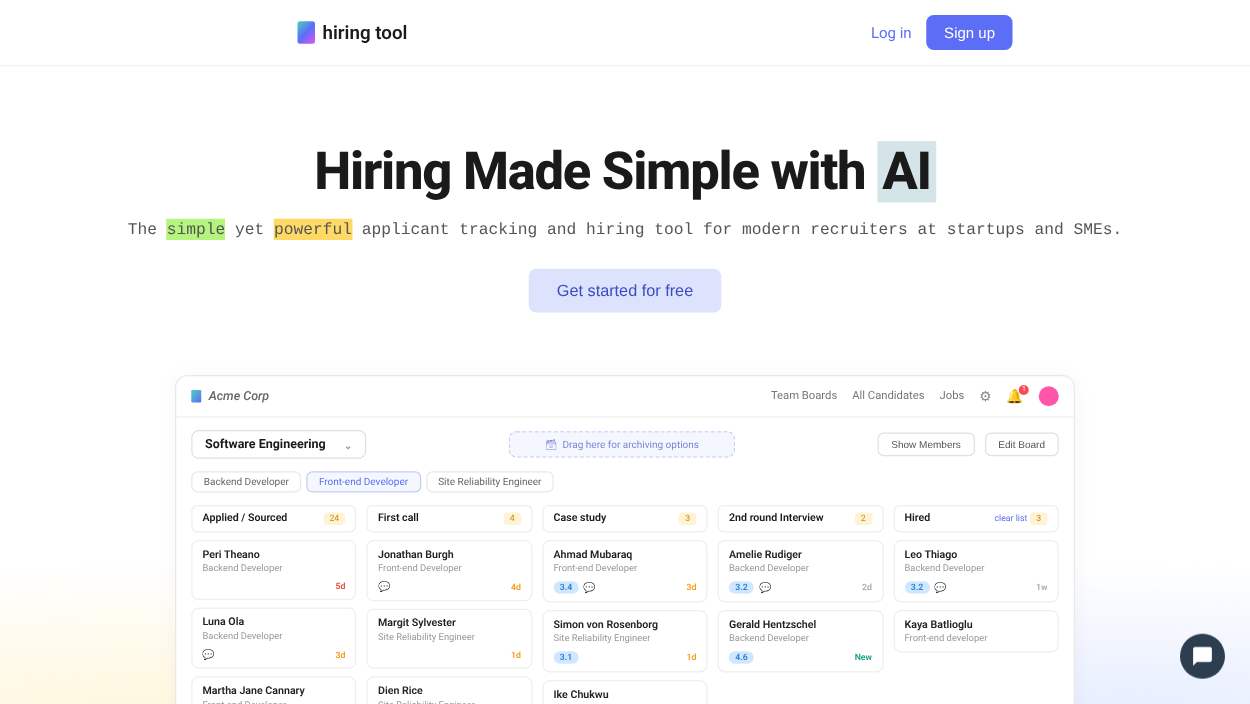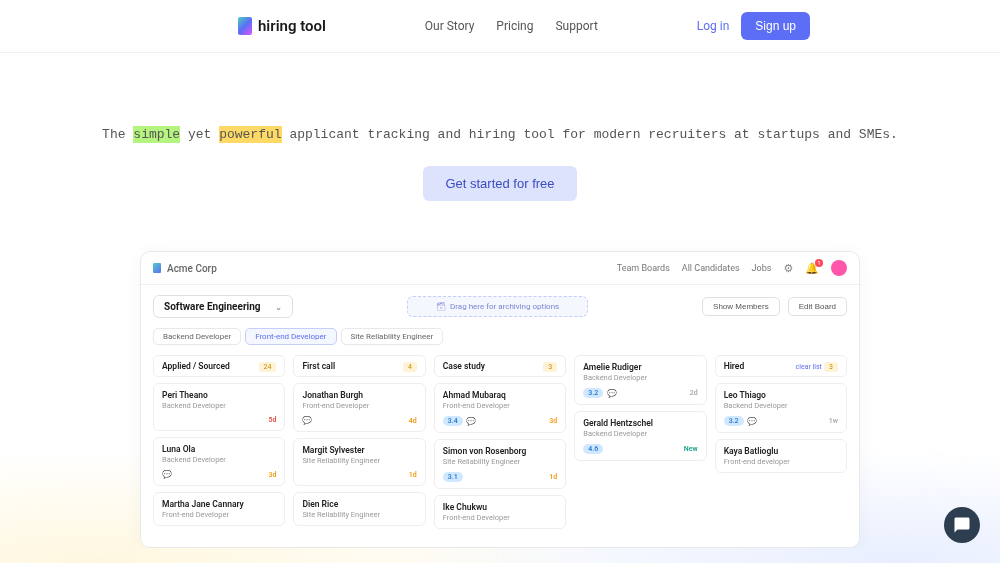--- a/index.html
+++ b/index.html
@@ -21,21 +21,21 @@
     .hero-sub { font-size: 13px; color: #555; margin-top: 14px; font-family: Liberation Mono, monospace; }
     .hl-green { background: #b4f47f; padding: 1px 0; font-weight: 500; }
     .hl-yellow { background: #ffd966; padding: 1px 0; font-weight: 500; }
     .cta-btn { background: #dde3fc; border: none; color: #3b4cc0; padding: 10px 22px; border-radius: 6px; font-size: 13px; font-weight: 500; margin-top: 24px; cursor: pointer; }
     
     .board-wrap { max-width: 760px; margin: 20px auto 0; padding: 0 20px; }
     .board { background: #fff; border: 1px solid #e8e8e8; border-radius: 10px; overflow: hidden; font-size: 9px; box-shadow: 0 2px 20px rgba(0,0,0,0.04); }
     .board-header { display: flex; align-items: center; justify-content: space-between; padding: 8px 12px; border-bottom: 1px solid #f0f0f0; }
     .board-left { display: flex; align-items: center; gap: 6px; }
     .board-logo-mark { width: 8px; height: 10px; background: linear-gradient(135deg, #4ecdc4, #5b6ef5); border-radius: 1px; }
-    .board-title { font-weight: 500; color: #666; font-size: 10px; }
+    .board-title { font-weight: 500; color: #666; font-size: 10px; font-style: italic; }
     .board-nav { display: flex; align-items: center; gap: 12px; }
     .board-nav-item { color: #777; font-size: 9px; cursor: pointer; }
     .gear { font-size: 11px; color: #888; cursor: pointer; }
     .bell { position: relative; font-size: 11px; color: #888; cursor: pointer; }
     .bell-badge { position: absolute; top: -3px; right: -4px; background: #ff4757; color: #fff; font-size: 6px; border-radius: 50%; width: 8px; height: 8px; display: flex; align-items: center; justify-content: center; }
     .avatar { width: 16px; height: 16px; border-radius: 50%; background: #f5a; cursor: pointer; }
     
     .board-toolbar { display: flex; align-items: center; justify-content: space-between; padding: 10px 12px; gap: 10px; }
     .team-select { display: flex; align-items: flex-end; justify-content: space-between; background: #fff; border: 1px solid #e0e0e0; border-radius: 6px; padding: 5px 10px; font-weight: 700; font-size: 10px; width: 140px; cursor: pointer; }
     .team-select .caret { font-size: 8px; color: #999; }
@@ -77,32 +77,30 @@
 </head>
 <body>
 
 <div class="gradient-bg"></div>
 
 <header class="header">
   <div class="logo-group">
     <div class="logo-mark"></div>
     <span class="logo-text">hiring tool</span>
   </div>
-  <nav class="nav-center">
-    <a class="nav-link">Our Story</a>
-    <a class="nav-link">Pricing</a>
-    <a class="nav-link">Support</a>
-  </nav>
   <div class="nav-right">
     <a class="login-link">Log in</a>
     <button class="signup-btn">Sign up</button>
   </div>
 </header>
 
 <section class="hero">
+  <h1 class="hero-title">
+    <span>Hiring Made Simple with </span><span class="ai-highlight">AI</span>
+  </h1>
   <p class="hero-sub">
     <span>The </span><span class="hl-green">simple</span><span> yet </span><span class="hl-yellow">powerful</span><span> applicant tracking and hiring tool for modern recruiters at startups and SMEs.</span>
   </p>
   <button class="cta-btn">Get started for free</button>
 </section>
 
 <div class="board-wrap">
   <div class="board">
     <div class="board-header">
       <div class="board-left">
@@ -222,20 +220,24 @@
               </div>
               <span class="card-badge badge-yellow">1d</span>
             </div>
           </div>
           <div class="card">
             <div class="card-name">Ike Chukwu</div>
             <div class="card-role">Front-end Developer</div>
           </div>
         </div>
         <div class="col">
+          <div class="col-header">
+            <span class="col-title">2nd round Interview</span>
+            <span><span class="col-count">2</span></span>
+          </div>
           <div class="card">
             <div class="card-name">Amelie Rudiger</div>
             <div class="card-role">Backend Developer</div>
             <div class="card-footer">
               <div class="card-footer-left">
                 <span class="score-pill score-blue">3.2</span>
                 <span class="note-icon">💬</span>
               </div>
               <span class="card-badge badge-gray">2d</span>
             </div>

